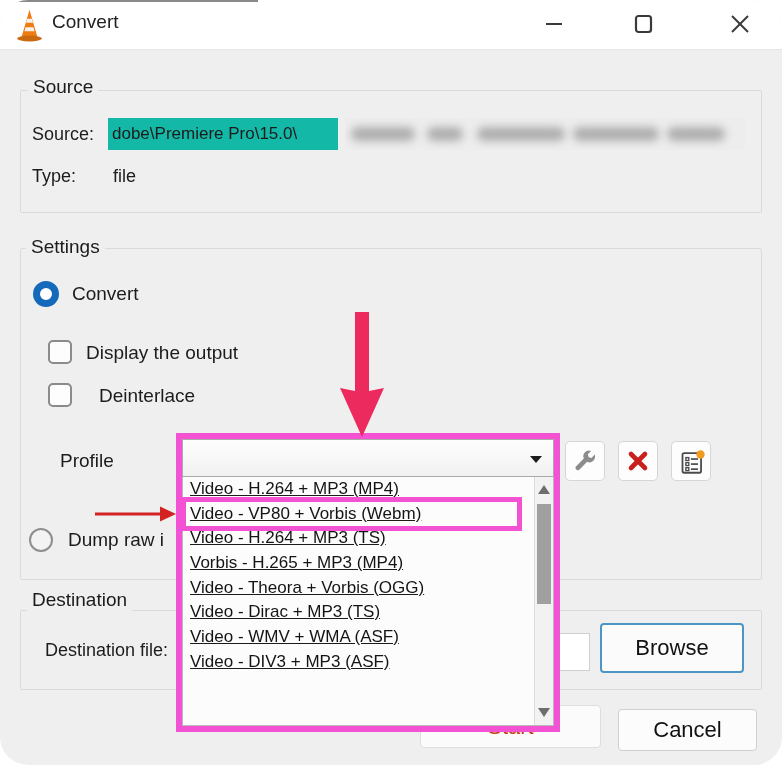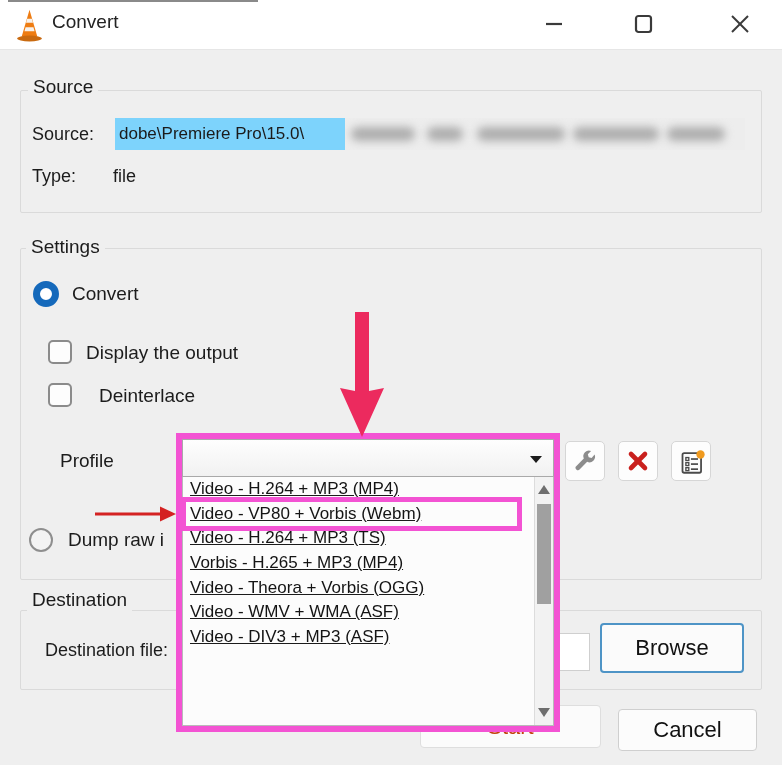--- a/index.html
+++ b/index.html
@@ -1,36 +1,36 @@
 <!DOCTYPE html>
 <html><head>
 <meta charset="utf-8">
 <style>
   html,body{margin:0;padding:0;background:#ffffff;}
   #app{
     position:relative;width:782px;height:765px;overflow:hidden;
-    background:#efefef;font-family:"Liberation Sans",sans-serif;color:#1b1b1b;
+    background:#efefef;font-family:"Liberation Sans",sans-serif;color:#1b1b1b;border-radius:28px;
     -webkit-font-smoothing:antialiased;
   }
   .abs{position:absolute;box-sizing:border-box;}
 
   
   .titlebar{left:0;top:0;width:782px;height:50px;background:#ffffff;border-bottom:1px solid #e6e6e6;}
   .top-artifact{left:8px;top:0;width:250px;height:2px;background:#8a8a8a;}
   .title-text{left:52px;top:11px;font-size:19px;color:#232323;}
   .win-btn{width:26px;height:26px;top:11px;display:flex;align-items:center;justify-content:center;cursor:pointer;}
 
   
   .groupbox{border:1px solid #dadada;border-radius:2px;}
   .group-label{background:#efefef;padding:0 5px;font-size:19px;color:#1b1b1b;}
 
   
   .field-label{font-size:18px;color:#1c1c1c;}
   .source-input{
-    left:115px;top:118px;width:230px;height:32px;background:#7dd3fc;
+    left:108px;top:118px;width:230px;height:32px;background:#14b8a6;
     font-size:17px;line-height:32px;padding-left:4px;white-space:nowrap;overflow:hidden;
   }
   .redacted{left:345px;top:118px;width:400px;height:32px;background:#ededed;overflow:hidden;}
   .blob{position:absolute;top:9px;height:14px;border-radius:7px;background:#aeaeae;filter:blur(4px);}
 
   
   .radio-on{
     left:33px;top:281px;width:26px;height:26px;border-radius:50%;
     border:7px solid #1569bb;background:#ffffff;
   }
@@ -192,20 +192,21 @@
     <span style="font-size:17px;line-height:36px;padding-left:6px"></span>
     <span class="combo-arrow"></span>
   </div>
 
   <div class="abs droplist">
     <div class="drop-item">Video - H.264 + MP3 (MP4)</div>
     <div class="drop-item">Video - VP80 + Vorbis (Webm)</div>
     <div class="drop-item">Video - H.264 + MP3 (TS)</div>
     <div class="drop-item">Vorbis - H.265 + MP3 (MP4)</div>
     <div class="drop-item">Video - Theora + Vorbis (OGG)</div>
+    <div class="drop-item">Video - Dirac + MP3 (TS)</div>
     <div class="drop-item">Video - WMV + WMA (ASF)</div>
     <div class="drop-item">Video - DIV3 + MP3 (ASF)</div>
     <div class="scrollbar">
       <span class="scroll-up"></span>
       <span class="scroll-thumb"></span>
       <span class="scroll-down"></span>
     </div>
   </div>
 
   <div class="abs hl-outer"></div>

